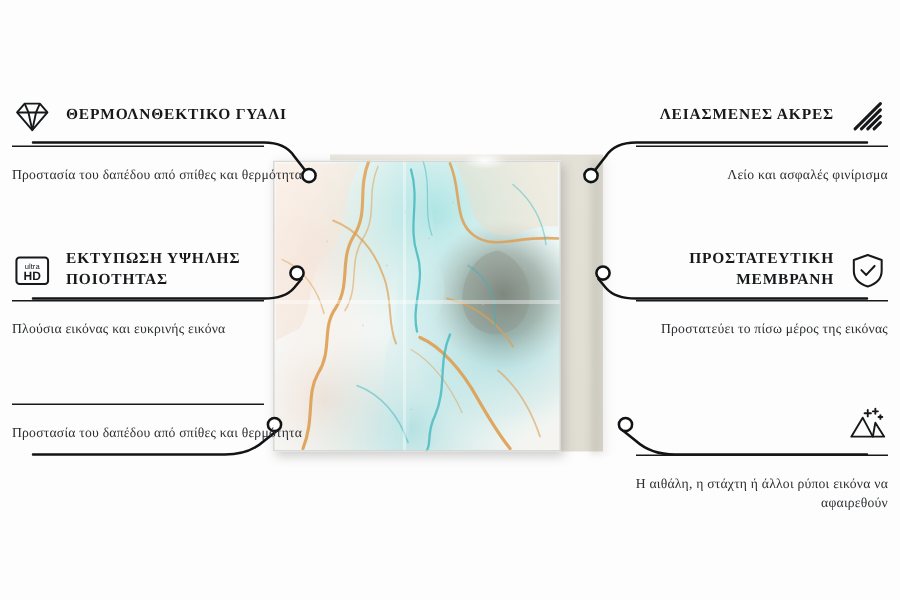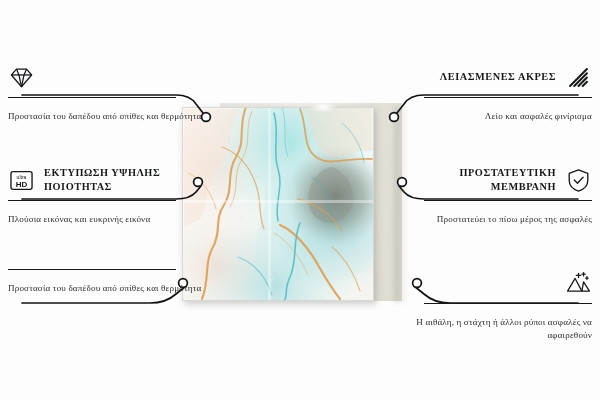--- a/index.html
+++ b/index.html
@@ -196,20 +196,21 @@
       <span class="ico">
         <svg viewBox="0 0 32 32">
           <g fill="none" stroke="#16181a" stroke-width="1.5" stroke-linejoin="round">
             <path d="M4 13 L10 6 L22 6 L28 13 L16 27 Z"></path>
             <path d="M4 13 L28 13"></path>
               <path d="M10 6 L13 13 L16 27"></path>
               <path d="M22 6 L19 13 L16 27"></path>
           </g>
         </svg>
       </span>
+      <span class="feat-title">ΘΕΡΜΟΛΝΘΕΚΤΙΚΟ ΓΥΑΛΙ</span>
     </div>
     <div class="rule"></div>
     <div class="feat-desc">Προστασία του δαπέδου από σπίθες και θερμότητα</div>
   </div>
 
   <div class="feat left f2">
     <div class="feat-head">
       <span class="ico">
         <svg viewBox="0 0 32 32">
           <rect x="3.5" y="5.5" width="25" height="21" rx="2.5" fill="none" stroke="#16181a" stroke-width="1.6"></rect>
@@ -252,37 +253,37 @@
         <svg viewBox="0 0 32 32">
           <g fill="none" stroke="#16181a" stroke-width="1.6" stroke-linecap="round" stroke-linejoin="round">
             <path d="M16 3.5 L27 7.5 V16 C27 22.4 22 26.6 16 28.5 C10 26.6 5 22.4 5 16 V7.5 Z"></path>
             <path d="M11 15.5 L14.8 19.3 L21.4 12.2"></path>
           </g>
         </svg>
       </span>
       <span class="feat-title">ΠΡΟΣΤΑΤΕΥΤΙΚΗ ΜΕΜΒΡΑΝΗ</span>
     </div>
     <div class="rule"></div>
-    <div class="feat-desc">Προστατεύει το πίσω μέρος της ασφαλές</div>
+    <div class="feat-desc">Προστατεύει το πίσω μέρος της εικόνας</div>
   </div>
 
   <div class="feat right f6">
     <div class="feat-head">
       <span class="ico">
         <svg viewBox="0 0 32 32">
           <g fill="none" stroke="#16181a" stroke-width="1.5" stroke-linecap="round" stroke-linejoin="round">
             <path d="M3 25 L12 10 L20 25 Z"></path>
             <path d="M20 25 L22 14 L29 25 Z"></path>
             <path d="M16 4 L16 9"></path>
               <path d="M13.5 6.5 L18.5 6.5"></path>
             <path d="M22 3 L22 7"></path>
               <path d="M20 5 L24 5"></path>
             <path d="M26 8 L26 11"></path>
               <path d="M24.5 9.5 L27.5 9.5"></path>
           </g>
         </svg>
       </span>
     </div>
     <div class="rule"></div>
-    <div class="feat-desc">Η αιθάλη, η στάχτη ή άλλοι ρύποι ασφαλές να αφαιρεθούν</div>
+    <div class="feat-desc">Η αιθάλη, η στάχτη ή άλλοι ρύποι εικόνα να αφαιρεθούν</div>
   </div>
 
 </div>
 
 </body></html>

